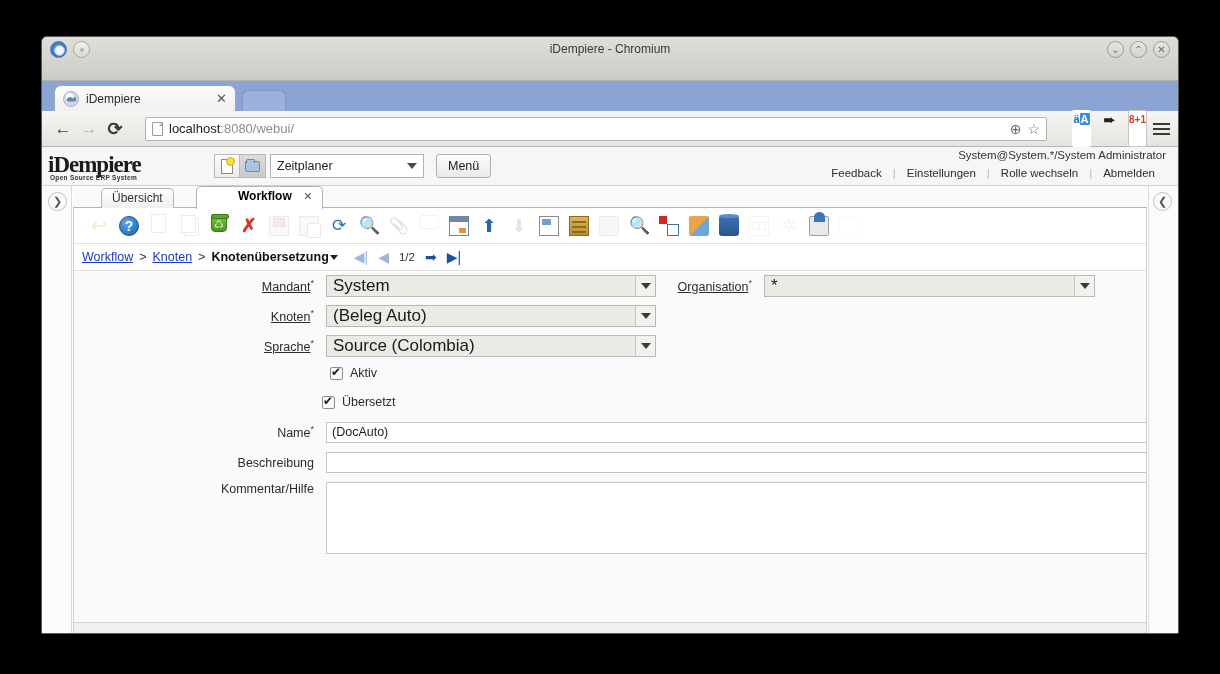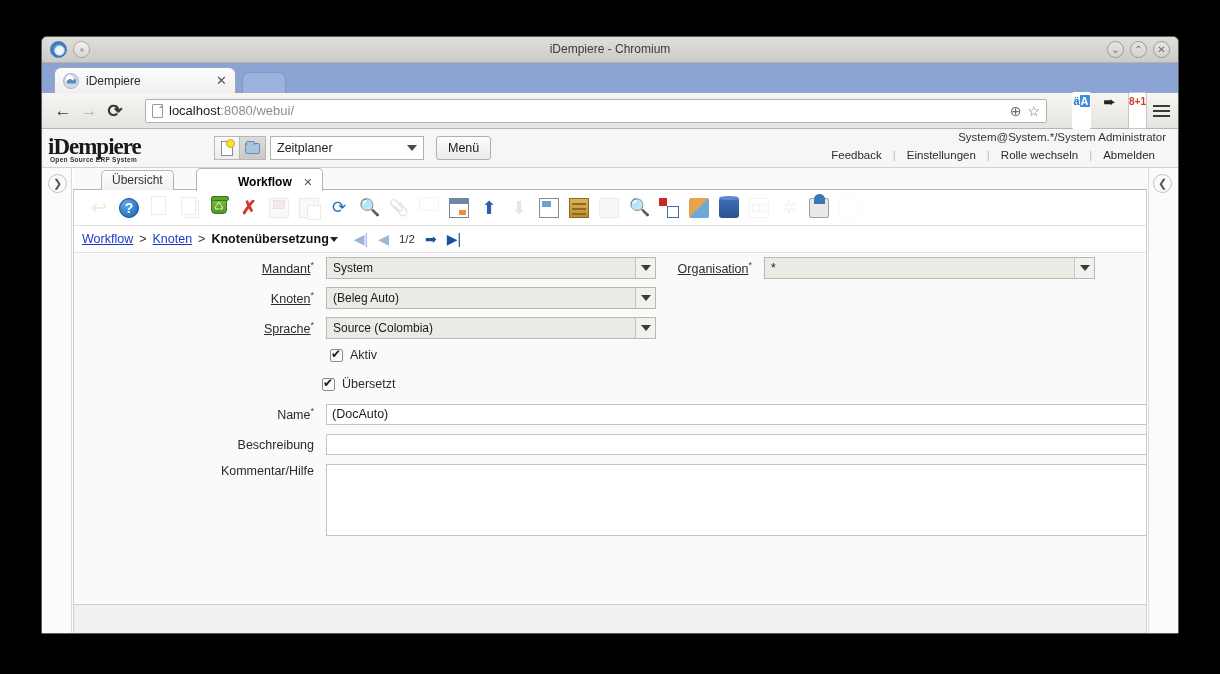--- a/index.html
+++ b/index.html
@@ -19,21 +19,21 @@
     background: #cfcdc8;
     border: 1px solid #5d5b57;
     border-radius: 6px 6px 2px 2px;
     box-shadow: 0 2px 6px rgba(0,0,0,.55);
     overflow: hidden;
   }
 
   
   .titlebar {
     position: relative;
-    height: 26px;
+    height: 44px;
     background: linear-gradient(to bottom, #e0ded9 0%, #cdcbc6 100%);
     border-bottom: 1px solid #b4b2ad;
   }
   .title-text {
     position: absolute; left: 0; right: 0; top: 5px;
     text-align: center;
     font-size: 12px; color: #3b3b3b;
   }
   .chrome-logo {
     position: absolute; left: 8px; top: 4px;
@@ -246,21 +246,21 @@
     position: absolute; top: 2px; height: 21px;
     border: 1px solid #b5b5b5; border-bottom: none;
     border-radius: 5px 5px 0 0;
     font-size: 12px; line-height: 19px;
     padding: 0 10px;
     background: linear-gradient(to bottom,#fdfdfd,#efefef);
     color: #333;
   }
   .atab.active {
     background: #fff; color: #000; font-weight: bold;
-    top: 0; height: 23px; line-height: 26px; z-index: 2; padding-left: 41px;
+    top: 0; height: 23px; line-height: 18px; z-index: 2; padding-left: 41px;
   }
   .atab .x { font-weight: normal; margin-left: 8px; color: #555; font-size: 11px; }
 
   .panel {
     position: absolute; left: 0; right: 0; top: 22px; bottom: 0;
     background: #fff;
     border: 1px solid #cfcfcf; border-top: none;
   }
 
   
@@ -346,21 +346,21 @@
   .flabel {
     font-size: 12.5px; color: #2b2b2b; text-align: right;
   }
   .flabel u { text-decoration: underline; }
   .req { color: #444; font-size: 9px; vertical-align: super; }
 
   .fselect {
     height: 22px; background: #eceae5;
     border: 1px solid #b9b7b2;
     display: flex; align-items: center;
-    font-size: 12px; color: #1a1a1a;
+    font-size: 17px; color: #1a1a1a;
   }
   .fselect .val { padding-left: 6px; flex: 1; overflow: hidden; white-space: nowrap; }
   .fselect .arrow {
     width: 20px; height: 100%;
     background: #f2f1ee; border-left: 1px solid #c6c4bf;
     display: flex; align-items: center; justify-content: center;
   }
   .fselect .arrow i { width:0;height:0;border-left:5px solid transparent;border-right:5px solid transparent;border-top:6px solid #3b3b3b; display:block; }
 
   .finput {

